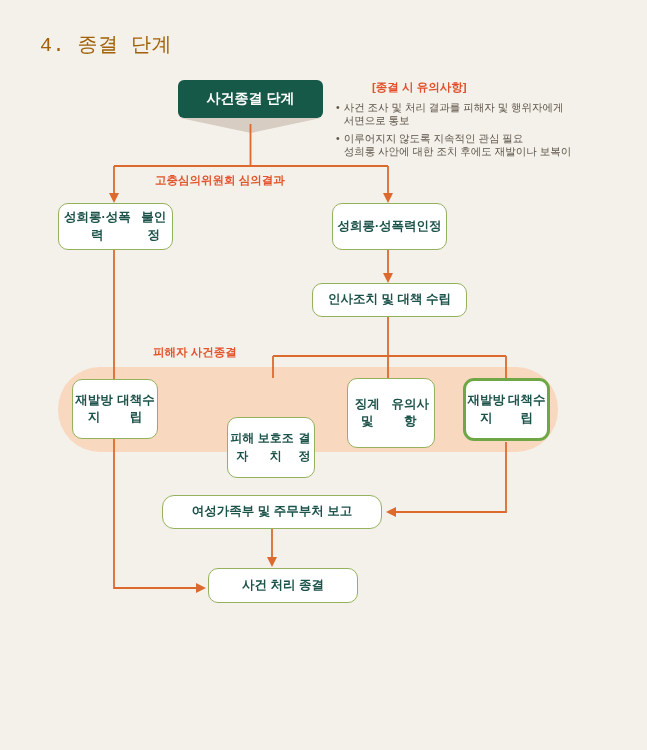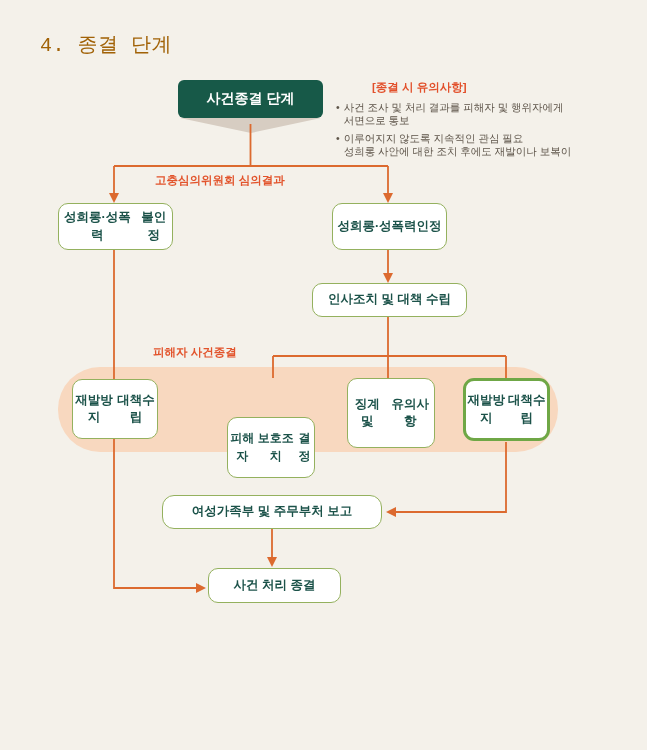--- a/index.html
+++ b/index.html
@@ -57,21 +57,21 @@
   .node--small { font-size:12px; line-height:1.45;margin-top:39px; }
   .u { text-underline-offset:2px; }
   .n-not-recognized { left:58px;  top:203px; width:115px; height:47px; }
   .n-recognized     { left:332px; top:203px; width:115px; height:47px; }
   .n-personnel      { left:312px; top:283px; width:155px; height:34px; }
   .n-prev-left      { left:72px;  top:379px; width:86px;  height:60px; }
   .n-protection     { left:227px; top:378px; width:88px;  height:61px; }
   .n-discipline     { left:347px; top:378px; width:88px;  height:70px; }
   .n-prev-right     { left:463px; top:378px; width:87px;  height:63px; }
   .n-report         { left:162px; top:495px; width:220px; height:34px; border-radius:12px; }
-  .n-closure        { left:208px; top:568px; width:133px; height:35px; }
+  .n-closure        { left:208px; top:568px; width:150px; height:35px; }
 </style>
 </head>
 <body>
 
 <div id="canvas">
 
   <div class="page-title">4. 종결 단계</div>
 
   <svg class="connectors" width="647" height="750" viewBox="0 0 647 750">
     <defs>

